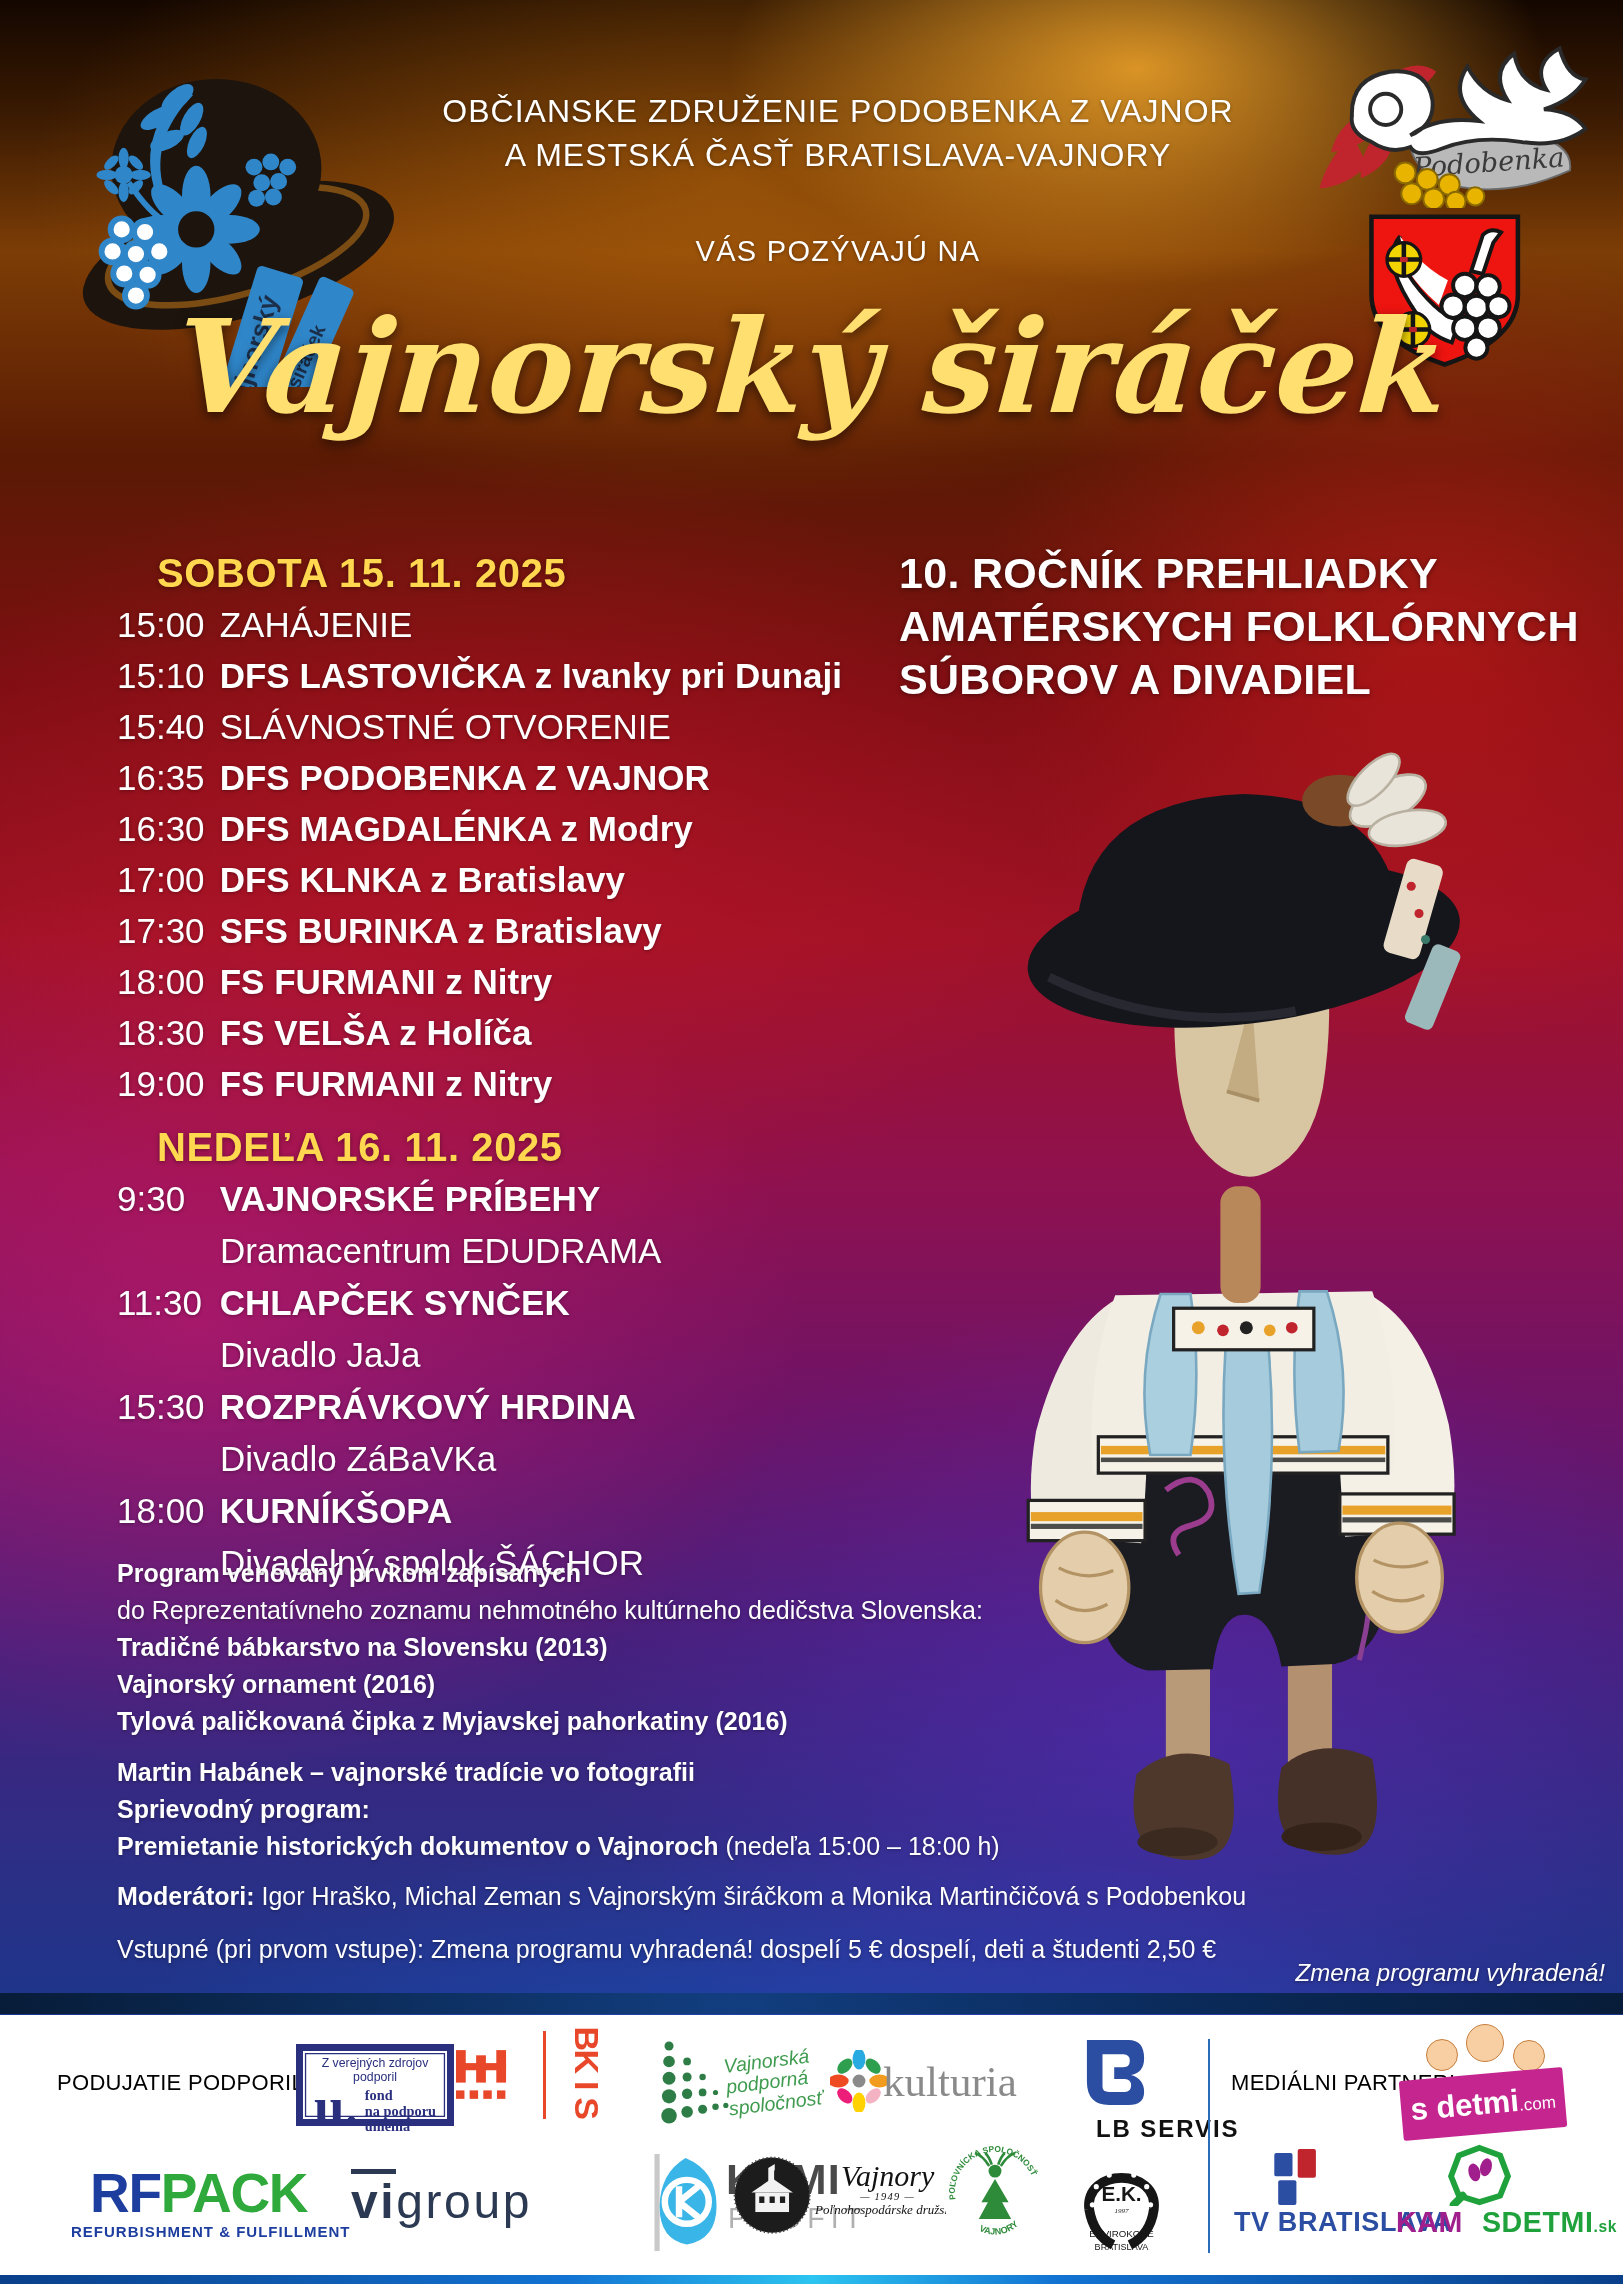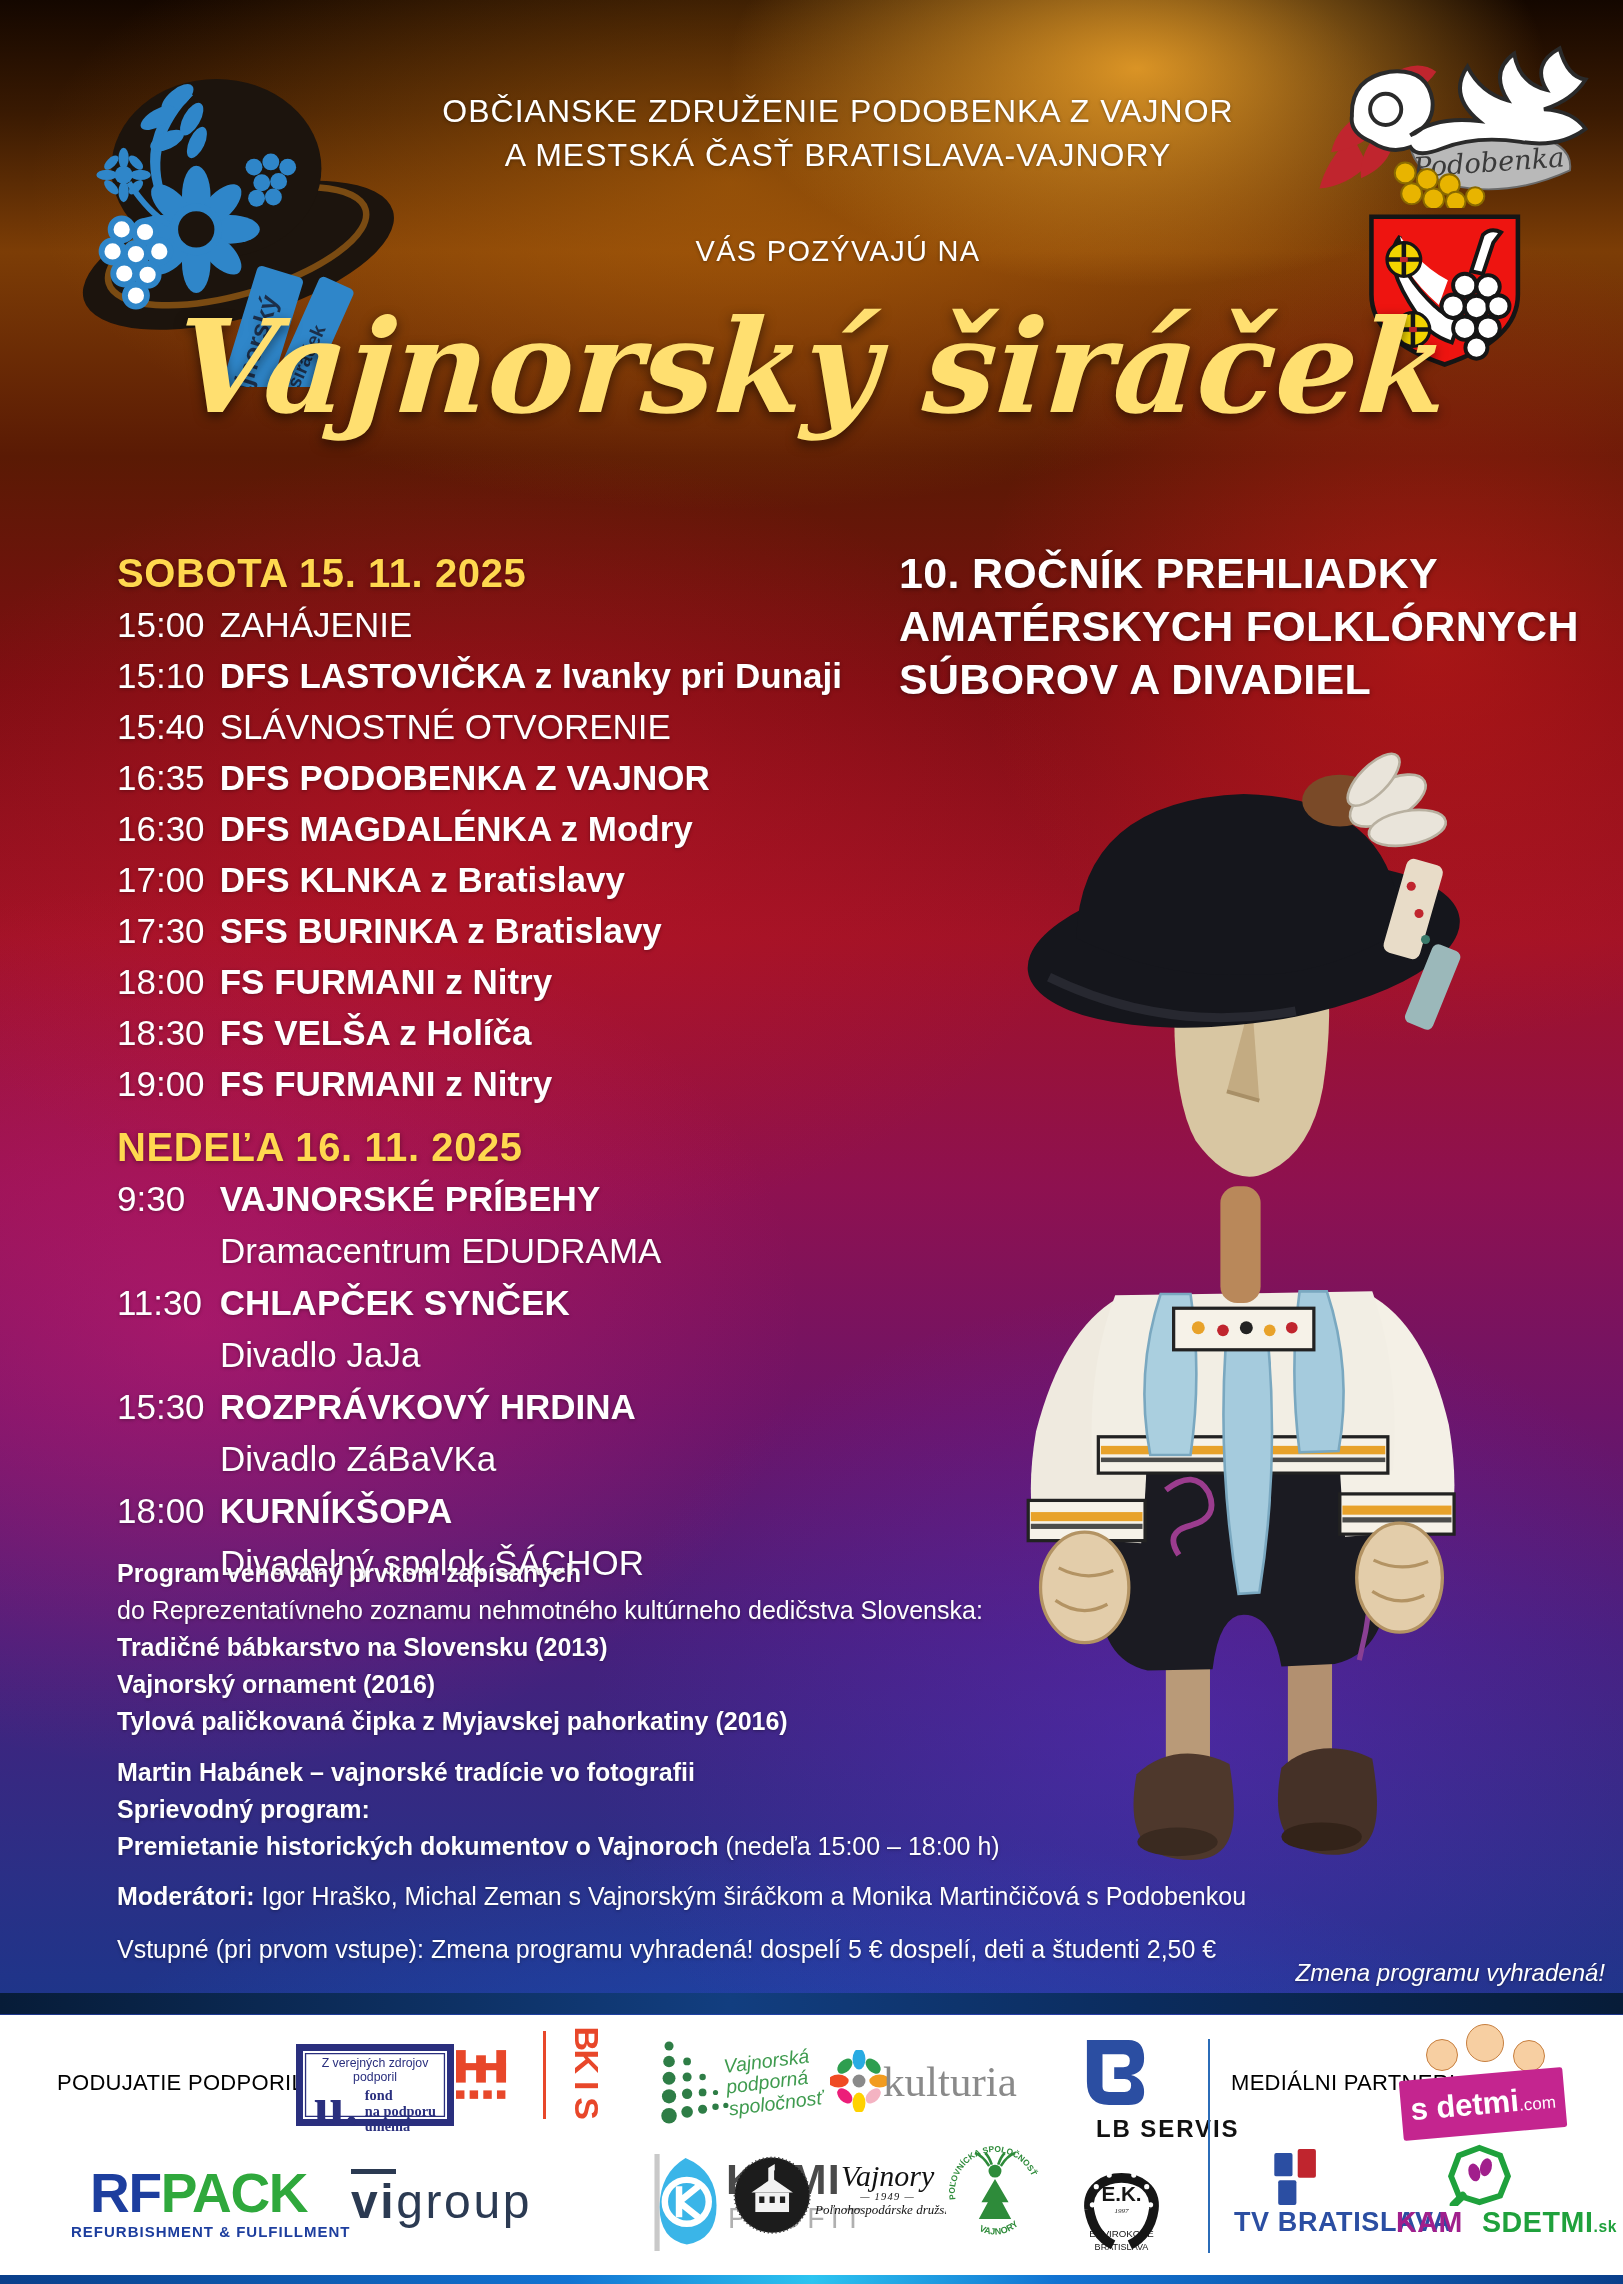--- a/index.html
+++ b/index.html
@@ -20,21 +20,21 @@
   
   .hdr{color:#fff;text-align:center;letter-spacing:1px;font-size:32px;line-height:43px;text-shadow:0 1.3px 3.9px rgba(0,0,0,.35);}
   .invite{color:#fff;text-align:center;letter-spacing:1.3px;font-size:29px;text-shadow:0 1.3px 3.9px rgba(0,0,0,.35);}
   .main-title{
     width:1624px;text-align:center;color:#ffdf70;
     font-family:"DejaVu Serif",serif;font-style:italic;font-weight:bold;
     font-size:129px;transform:skewX(-4deg);
     text-shadow:0 3.9px 11.7px rgba(0,0,0,.55);
   }
   
-  .day-head{color:#ffd84f;font-weight:bold;font-size:40px;letter-spacing:0.6px;text-shadow:0 1.3px 5.2px rgba(0,0,0,.4);}
+  .day-head{color:#ffd84f;font-weight:bold;font-size:40px;letter-spacing:0.6px;text-shadow:0 1.3px 5.2px rgba(0,0,0,.4);margin-left:40px;}
   .sched{color:#fff;font-size:35px;text-shadow:0 1.3px 3.9px rgba(0,0,0,.35);}
   .sched-item{display:flex;height:51px;align-items:center;}
   .sched-item .time{width:91px;text-align:left;margin-right:11.7px;flex:none;}
   .sched-item .name.b{font-weight:bold;}
   .sub-row{display:flex;height:53px;align-items:center;}
   .sub-row .ind{width:103px;flex:none;}
   .right-head{color:#fff;font-weight:bold;font-size:43px;line-height:53px;letter-spacing:0.3px;text-shadow:0 1.3px 5.2px rgba(0,0,0,.45);}
   
   .para{color:#fff;font-size:25px;line-height:37px;text-shadow:0 1.3px 3.2px rgba(0,0,0,.35);}
   .para .b{font-weight:bold;}

